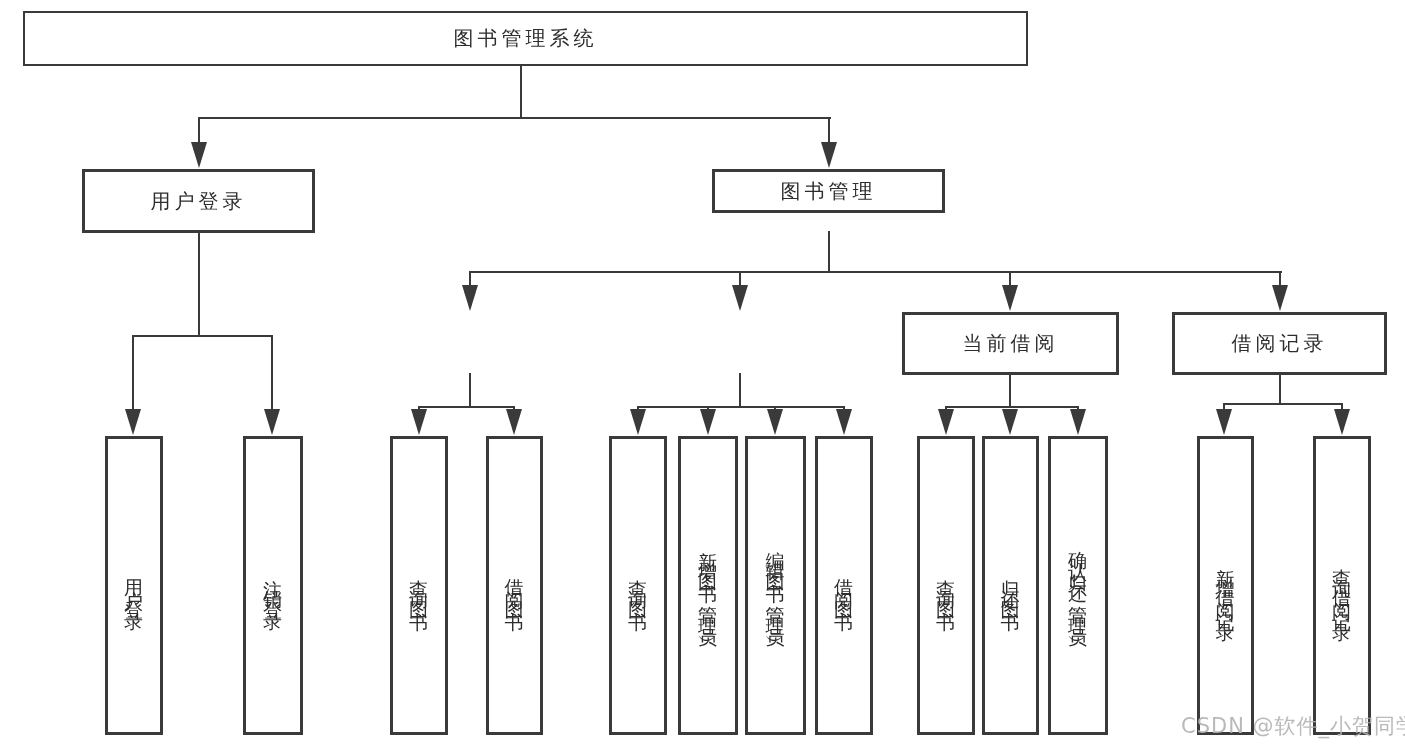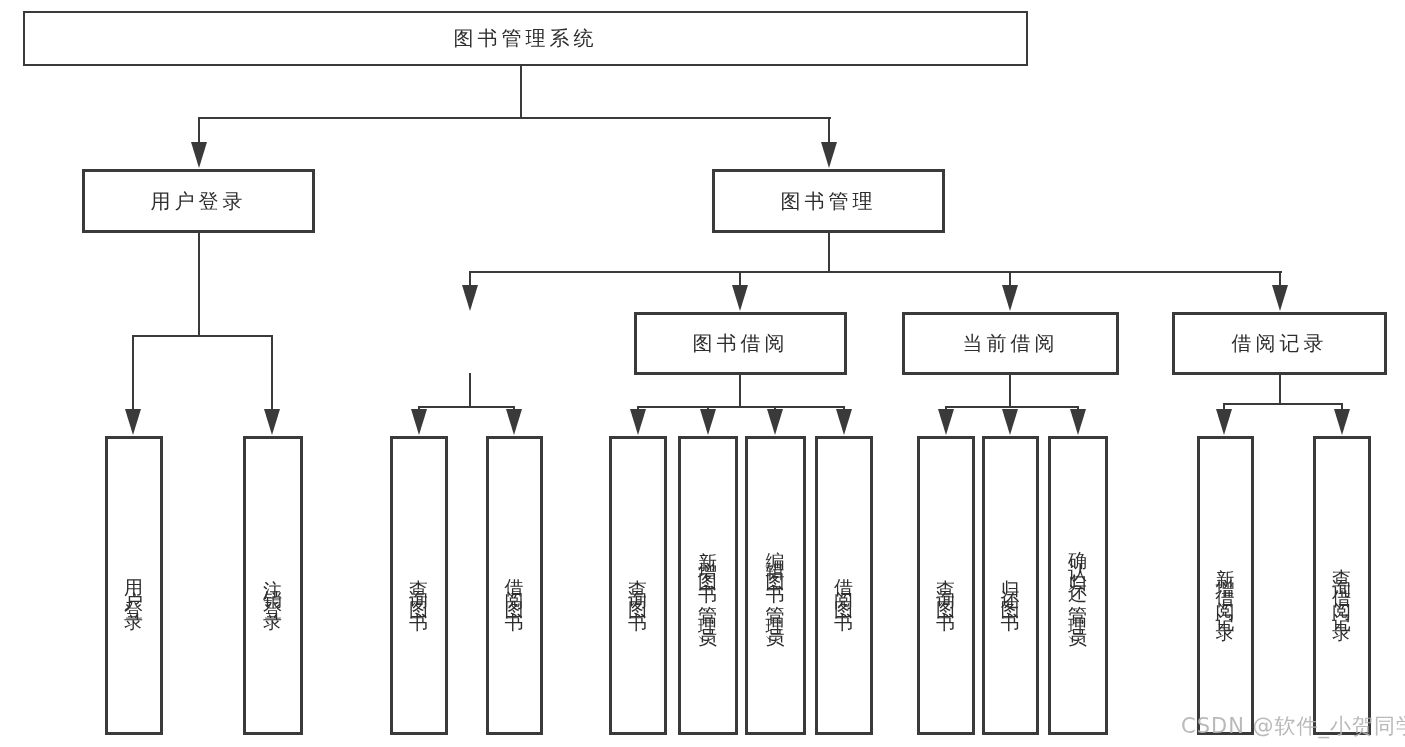--- a/index.html
+++ b/index.html
@@ -87,27 +87,24 @@
   <div class="arr" style="left:1216px;top:409px"></div>
   <div class="arr" style="left:1334px;top:409px"></div>
 
   <div class="box hbox lvl1" style="left:23px;top:11px;width:1005px;height:55px">
     <span>图书管理系统</span>
   </div>
 
   <div class="box hbox" style="left:82px;top:169px;width:233px;height:64px">
     <span>用户登录</span>
   </div>
-  <div class="box hbox" style="left:712px;top:169px;width:233px;height:64px">
+  <div class="box hbox" style="left:712px;top:169px;width:233px;height:44px">
     <span>图书管理</span>
   </div>
 
-  <div class="box hbox" style="left:634px;top:312px;width:213px;height:63px">
-    <span>图书借阅</span>
-  </div>
   <div class="box hbox" style="left:902px;top:312px;width:217px;height:63px">
     <span>当前借阅</span>
   </div>
   <div class="box hbox" style="left:1172px;top:312px;width:215px;height:63px">
     <span>借阅记录</span>
   </div>
 
   <div class="box vbox" style="left:105px;top:436px;width:58px;height:299px">
     <span>用户登录</span>
   </div>

